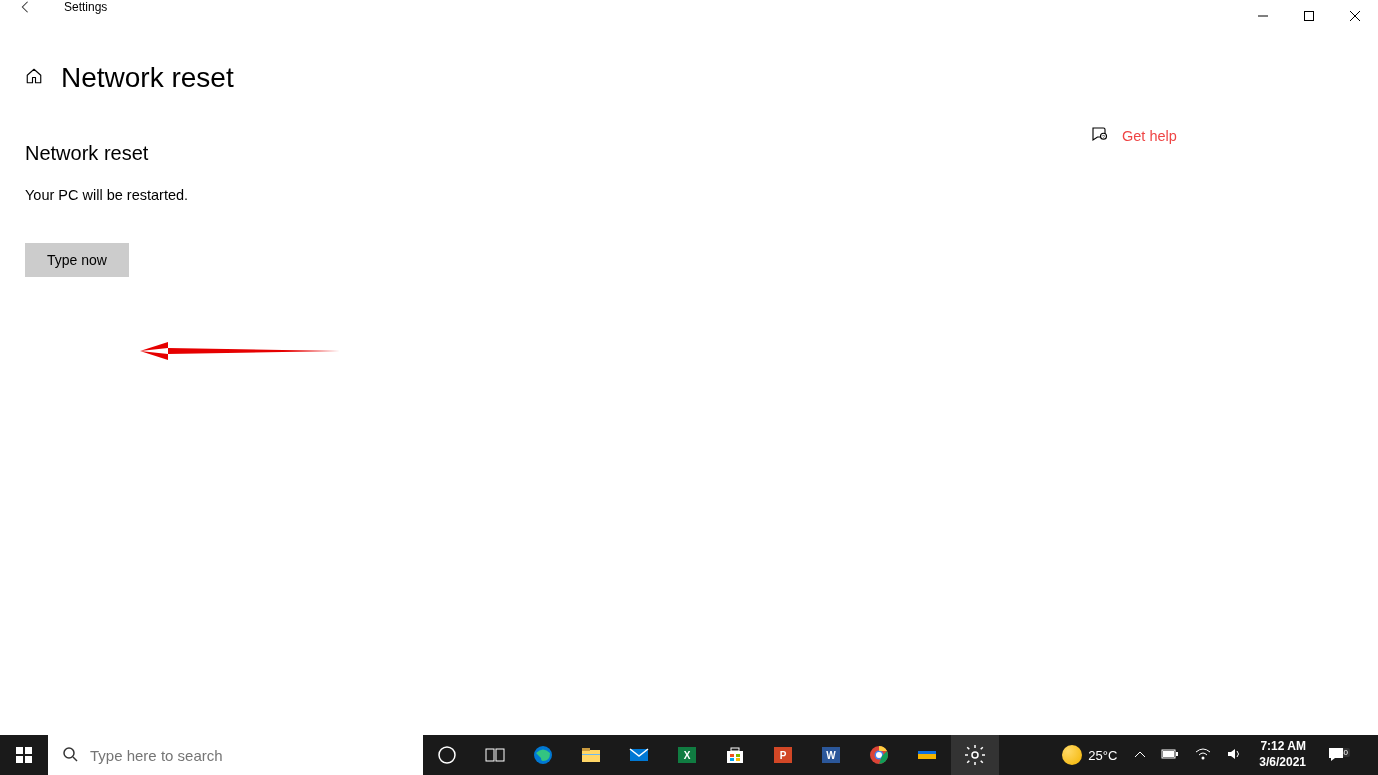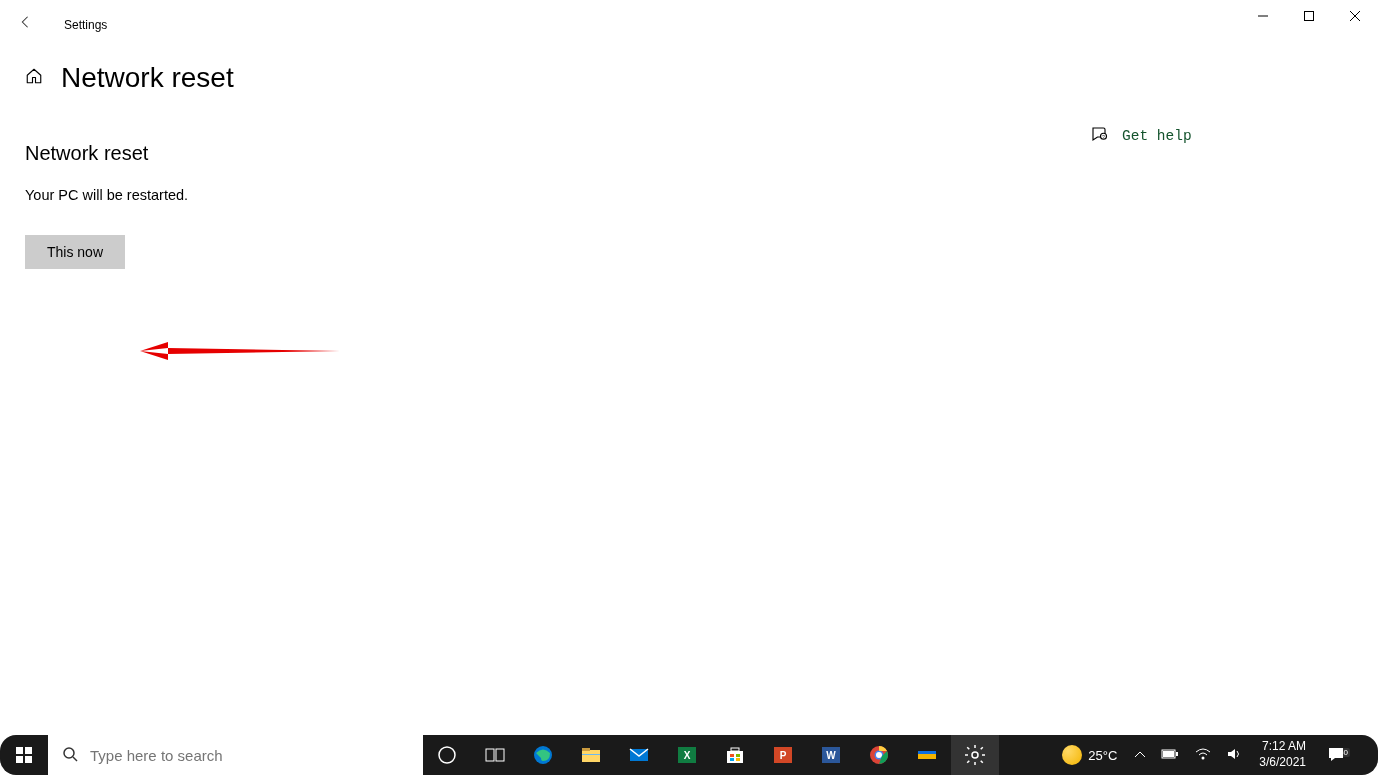--- a/index.html
+++ b/index.html
@@ -11,21 +11,21 @@
     body {
       width: 1378px;
       height: 775px;
       background: #ffffff;
       position: relative;
       overflow: hidden;
     }
     .titlebar {
       height: 32px;
       display: flex;
-      align-items: flex-end;
+      align-items: flex-start;
       padding-left: 18px;
       font-size: 12px;
       color: #000;
     }
     .titlebar-back {
       font-size: 14px;
       margin-right: 32px;
       color: #333;
     }
     .titlebar-title {
@@ -78,21 +78,21 @@
     .description {
       font-size: 14.5px;
       color: #000;
       line-height: 1.4;
       width: 475px;
       margin-bottom: 26px;
     }
     .restart-note {
       font-size: 14.5px;
       color: #000;
-      margin-bottom: 32px;
+      margin-bottom: 40px;
     }
     .reset-button {
       background: #cccccc;
       border: none;
       padding: 9px 22px;
       font-size: 14px;
       color: #000;
       cursor: pointer;
     }
     .arrow-annotation {
@@ -109,35 +109,33 @@
       top: 125px;
       display: flex;
       align-items: center;
       gap: 14px;
     }
     .help-icon {
       font-size: 16px;
       color: #000;
     }
     .help-link {
-      color: #14532d;
+      color: #ef4444;
       font-size: 14.5px;
       text-decoration: none;
-      font-family: Liberation Mono, monospace;
     }
     .taskbar {
       position: absolute;
       bottom: 0;
       left: 0;
       right: 0;
       height: 40px;
       background: #1a1a1a;
       display: flex;
       align-items: center;
-      border-radius: 16px;
     }
     .start-button {
       width: 48px;
       height: 40px;
       display: flex;
       justify-content: center;
       align-items: center;
       color: #fff;
     }
     .search-box {
@@ -205,20 +203,21 @@
       color: #fff;
       font-size: 13px;
       padding: 0 6px;
     }
     .clock {
       color: #fff;
       font-size: 12px;
       text-align: right;
       line-height: 1.3;
       padding: 0 8px;
+      font-weight: bold;
     }
     .notification-btn {
       color: #fff;
       padding: 0 10px;
       font-size: 15px;
       position: relative;
     }
     .notification-badge {
       position: absolute;
       bottom: 8px;
@@ -269,21 +268,21 @@
         <path d="M3 11 L12 3 L21 11 V21 H14 V14 H10 V21 H3 Z" stroke="#000" stroke-width="1.5" fill="none" stroke-linejoin="round"></path>
       </svg>
   </span>
   <h1 class="page-title">Network reset</h1>
 </div>
 
 <div class="content-area">
   <div class="main-column">
     <h2 class="section-heading">Network reset</h2>
     <p class="restart-note">Your PC will be restarted.</p>
-    <button class="reset-button">This now</button>
+    <button class="reset-button">Type now</button>
   </div>
 </div>
 
 <svg class="arrow-annotation" viewBox="0 0 200 20">
   <polygon points="0,10 28,1 28,7" fill="#e60000"></polygon>
   <polygon points="0,10 28,19 28,13" fill="#e60000"></polygon>
   <polygon points="28,7 200,10 28,13" fill="#e60000"></polygon>
 </svg>
 
 <div class="help-column">

